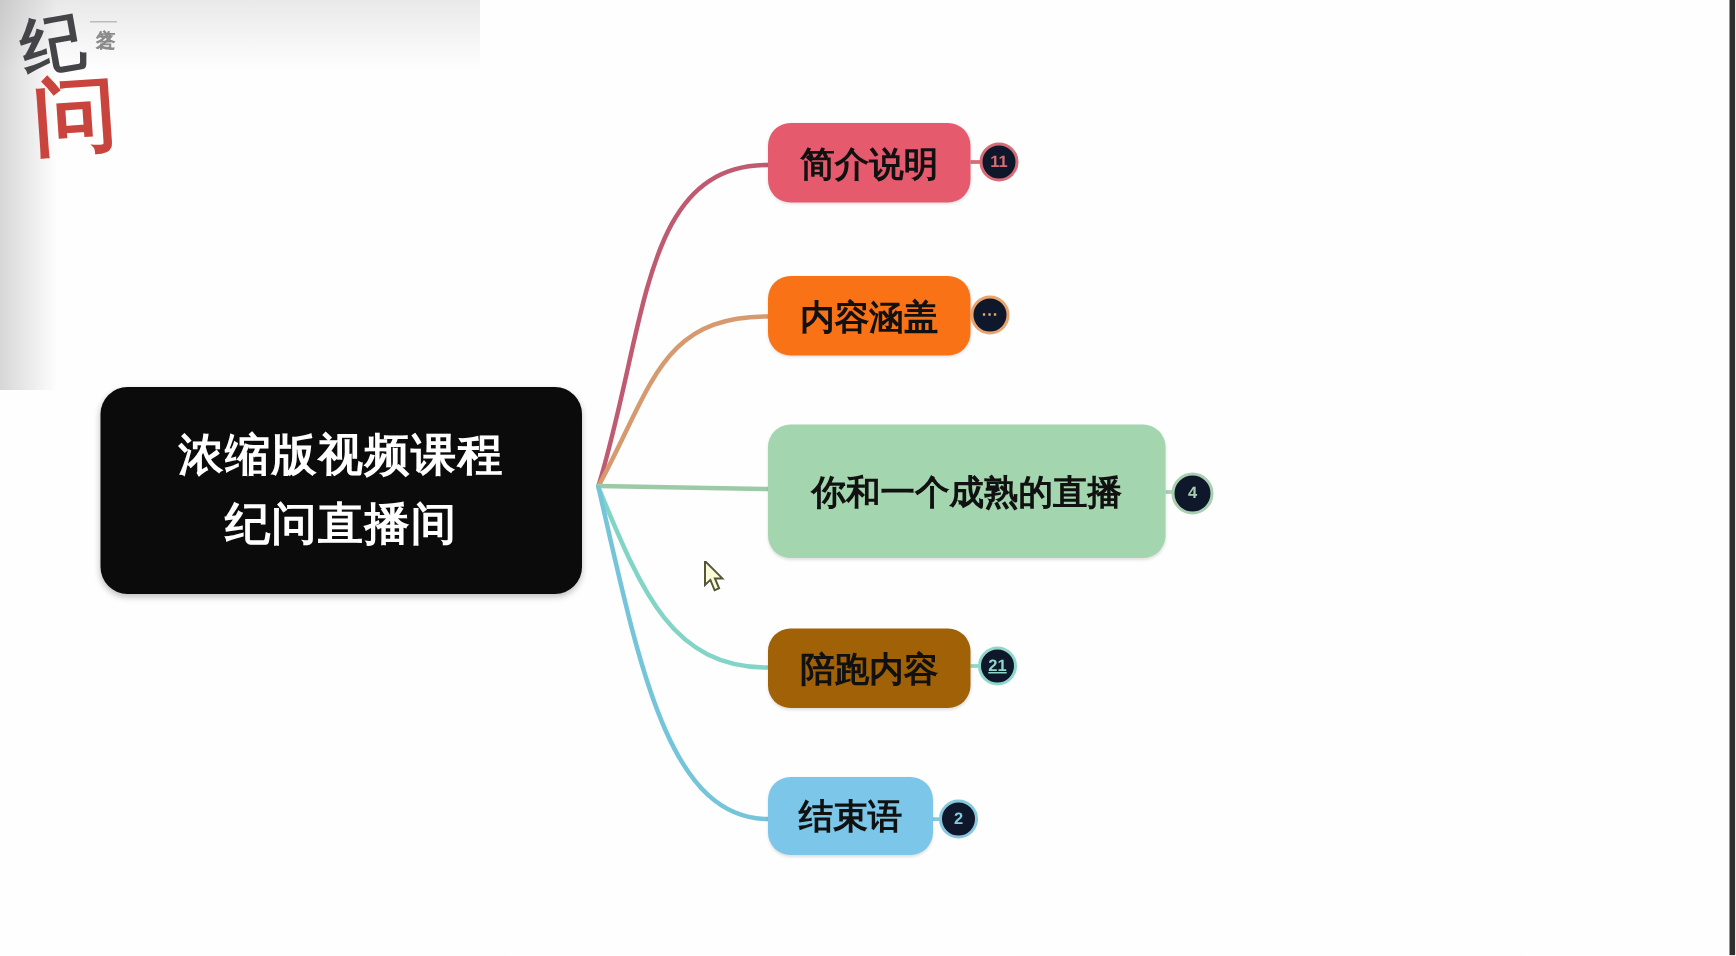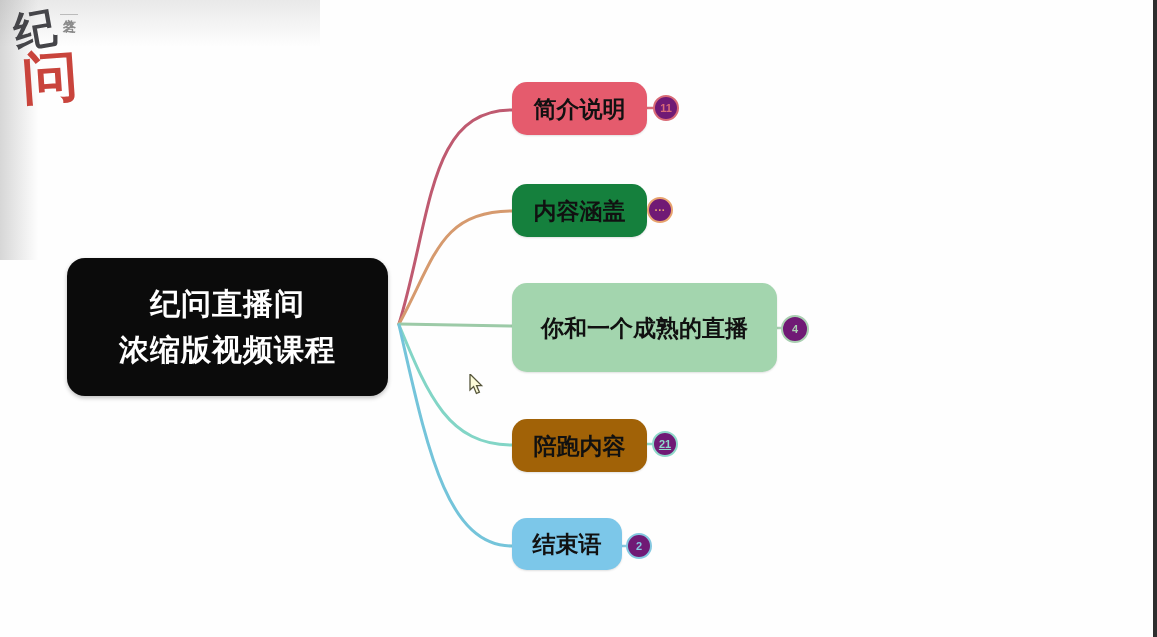--- a/index.html
+++ b/index.html
@@ -50,21 +50,21 @@
   .node .line{display:block;}
   .root-node{
     border-radius:18px;
     font-size:30px;line-height:46px;letter-spacing:1px;
     box-shadow:0 2px 4px rgba(0,0,0,.25);
   }
   .branch-node{font-size:23px;line-height:36px;}
   
   .badge{
     position:absolute;width:22px;height:22px;border-radius:50%;
-    border:2px solid #999;background:#701a75;
+    border:2px solid #999;background:#0f172a;
     display:flex;align-items:center;justify-content:center;
     font-size:11px;font-weight:700;line-height:1;
   }
   .badge.big{width:24px;height:24px;}
   .cursor{position:absolute;pointer-events:none;}
 </style>
 </head>
 <body>
 
 <div class="canvas">
@@ -85,30 +85,30 @@
     <path d="M 399 325 C 426 442, 445 546, 512 546" fill="none" stroke-width="3" stroke-linecap="round" stroke="#74c4da"></path>
 
     <line x1="647" y1="108" x2="655" y2="108" stroke-width="2.5" stroke="#d96b77"></line>
     <line x1="647" y1="210" x2="650" y2="210" stroke-width="2.5" stroke="#e8a36e"></line>
     <line x1="777" y1="328" x2="783" y2="328" stroke-width="2.5" stroke="#a9cfb1"></line>
     <line x1="647" y1="444" x2="654" y2="444" stroke-width="2.5" stroke="#8fd8c9"></line>
     <line x1="622" y1="546" x2="628" y2="546" stroke-width="2.5" stroke="#85c8e0"></line>
   </svg>
 
   <div class="node root-node" style="left: 67px; top: 258px; width: 321px; height: 138px; background-color: rgb(11, 11, 11); color: rgb(255, 255, 255);">
+    <span class="line">浓缩版视频课程</span>
     <span class="line">纪问直播间</span>
-    <span class="line">浓缩版视频课程</span>
   </div>
 
   <div class="node branch-node" style="left: 512px; top: 82px; width: 135px; height: 53px; background-color: rgb(229, 91, 109);">
     <span class="line">简介说明</span>
   </div>
   <div class="badge" style="left: 653px; top: 95px; border-color: rgb(217, 107, 119); color: rgb(217, 107, 119);">11</div>
 
-  <div class="node branch-node" style="left: 512px; top: 184px; width: 135px; height: 53px; background-color: #15803d;">
+  <div class="node branch-node" style="left: 512px; top: 184px; width: 135px; height: 53px; background-color: #f97316;">
     <span class="line">内容涵盖</span>
   </div>
   <div class="badge" style="left: 647px; top: 197px; border-color: rgb(232, 163, 110); color: rgb(232, 163, 110);">···</div>
 
   <div class="node branch-node" style="left: 512px; top: 283px; width: 265px; height: 89px; background-color: rgb(163, 213, 174);">
     <span class="line">你和一个成熟的直播</span>
   </div>
   <div class="badge big" style="left: 781px; top: 315px; border-color: rgb(169, 207, 177); color: rgb(169, 207, 177);">4</div>
 
   <div class="node branch-node" style="left: 512px; top: 419px; width: 135px; height: 53px; background-color: #a16207;">

